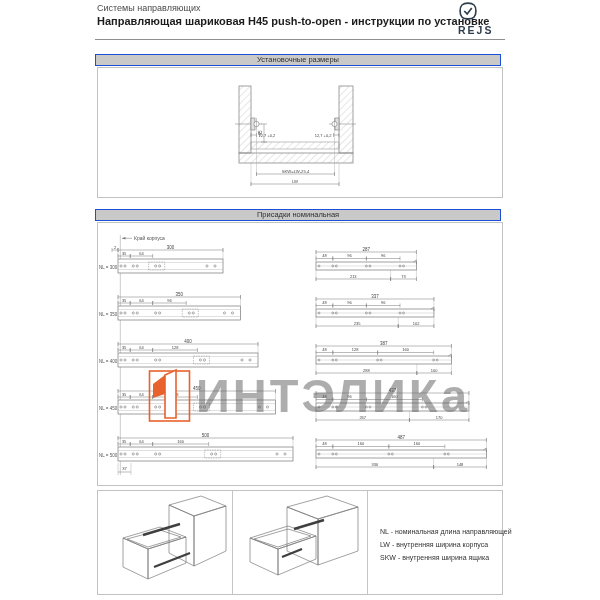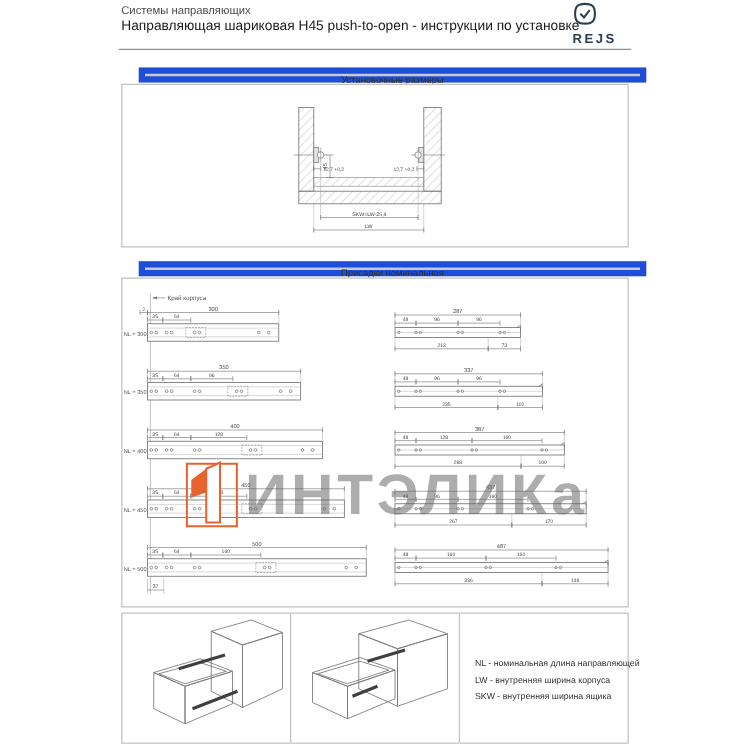--- a/index.html
+++ b/index.html
@@ -1,25 +1,25 @@
 <!DOCTYPE html>
 <html><head>
 <meta charset="utf-8">
 <style>
   html,body{margin:0;padding:0}
   body{width:600px;height:600px;background:#fff;position:relative;
        font-family:"Liberation Sans",sans-serif;overflow:hidden}
   .abs{position:absolute}
   svg text{font-family:"Liberation Sans",sans-serif}
   .hdr-cat{left:97px;top:3px;font-size:9px;color:#4a4a4a}
-  .hdr-title{left:97px;top:15px;font-size:11px;font-weight:normal;color:#1c1c1c}
+  .hdr-title{left:97px;top:15px;font-size:11px;font-weight:bold;color:#1c1c1c}
   .hdr-rule{left:95px;top:39px;width:410px;height:1px;background:#8f8f8f}
   .brand{left:458px;top:1px;width:50px;text-align:left;color:#2E3E4E}
   .brand-text{font-size:10.5px;font-weight:bold;letter-spacing:2px;margin-top:-1px}
-  .panel-title{left:111px;width:406px;height:12px;background:#c9c9c9;border:5px solid #1d4ed8;
+  .panel-title{left:95px;width:406px;height:12px;background:#c9c9c9;border:1px solid #1d4ed8;
        box-sizing:border-box;font-size:7.5px;line-height:10px;text-align:center;color:#2f2f2f}
   .panel-box{left:97px;width:406px;border:1px solid #c2c2c2;box-sizing:border-box;background:#fff}
   #box1{top:67px;height:131px}
   #box2{top:222px;height:264px}
   #box3{top:490px;height:105px;position:absolute}
   .vdiv{position:absolute;top:0;width:1px;height:103px;background:#c5c5c5}
   .legend{position:absolute;left:282px;top:34px;font-size:7px;color:#333;line-height:13px;white-space:nowrap}
   .watermark{left:148px;top:360px;height:70px;display:flex;align-items:center;z-index:5;pointer-events:none}
   .wm-text{font-size:47px;font-weight:bold;letter-spacing:3px;line-height:1;
        color:rgba(92,92,92,0.5);margin-left:4px;transform:scaleY(0.97)}

